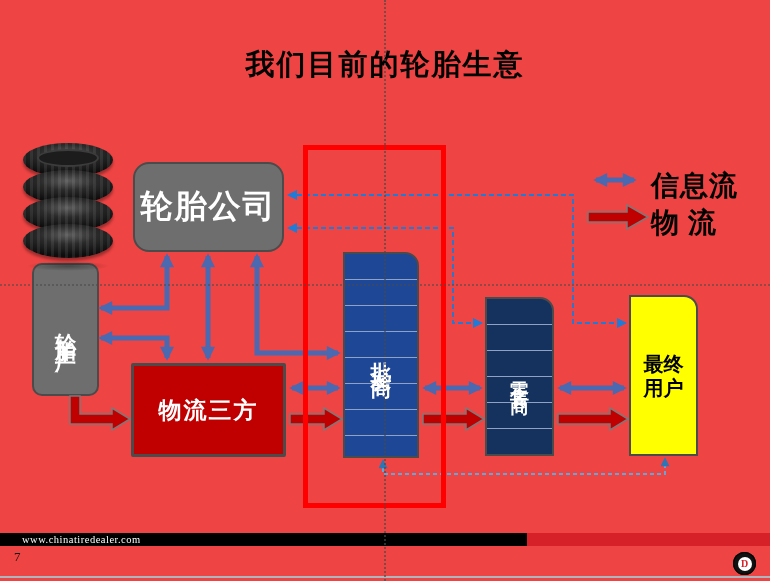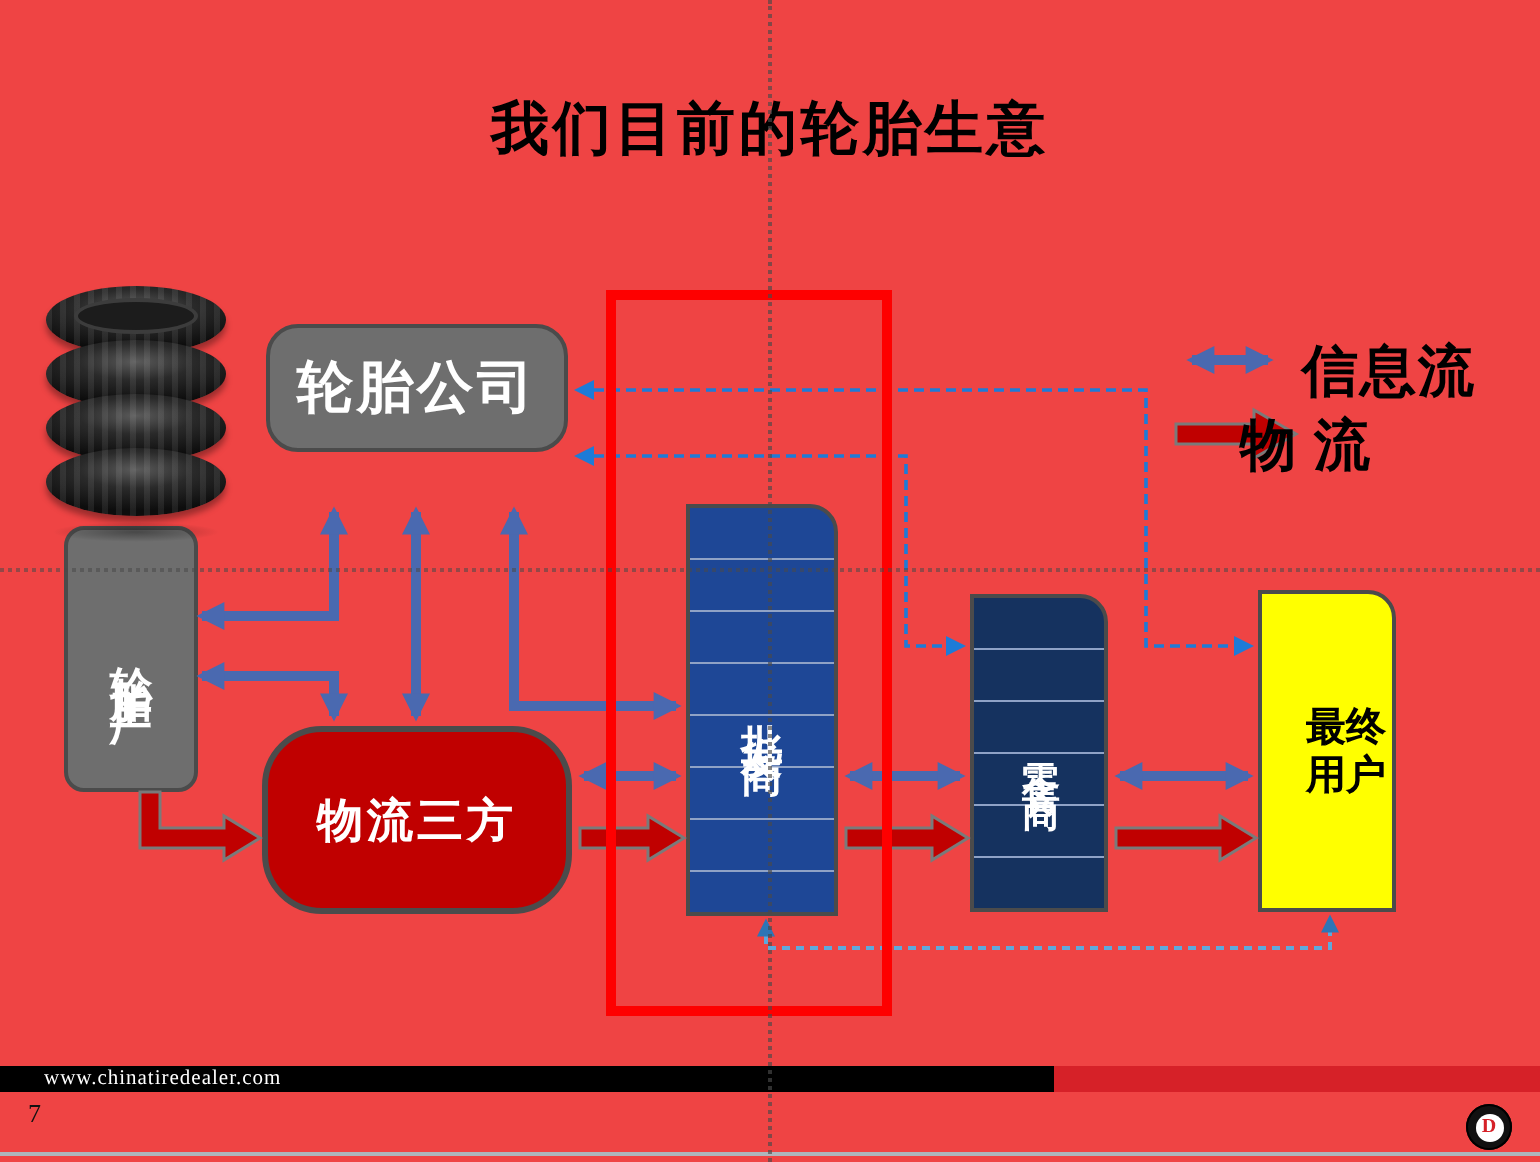--- a/index.html
+++ b/index.html
@@ -14,34 +14,34 @@
     font-size:29px;font-weight:800;color:#000;letter-spacing:2px;
   }
   
   .vguide{position:absolute;left:384px;top:0;height:581px;width:0;
     border-left:2px dotted #4a4a4a;opacity:.65;z-index:60;}
   .hguide{position:absolute;left:0;top:284px;width:770px;height:0;
     border-top:2px dotted #4a4a4a;opacity:.55;z-index:60;}
   
   .node{position:absolute;display:flex;align-items:center;justify-content:center;
     box-sizing:border-box;z-index:5;color:#fff;font-weight:800;}
-  .company{left:133px;top:162px;width:151px;height:64px;background:#6e6e6e;
-    border:2px solid #4b4b4b;border-radius:16px;font-size:28px;letter-spacing:2px;}
+  .company{left:133px;top:162px;width:151px;height:90px;background:#6e6e6e;
+    border:2px solid #4b4b4b;border-radius:16px;font-size:32px;letter-spacing:2px;}
   .factory{left:32px;top:263px;width:67px;height:133px;background:#6e6e6e;
     border:2px solid #4b4b4b;border-radius:10px;font-size:21px;}
   .logistics{left:131px;top:363px;width:155px;height:94px;background:#c00000;
-    border:3px solid #4b4b4b;border-radius:30px;font-size:23px;letter-spacing:2px;}
+    border:3px solid #4b4b4b;border-radius:2px;font-size:23px;letter-spacing:2px;}
   .wholesaler{left:343px;top:252px;width:76px;height:206px;background-color:#1e4796;
     background-image:repeating-linear-gradient(to bottom,transparent 0,transparent 25px,#8fa2c6 25px,#8fa2c6 26px);
     border:2px solid #4b4b4b;border-radius:0 14px 0 0;font-size:21px;}
   .retailer{left:485px;top:297px;width:69px;height:159px;background-color:#15325f;
     background-image:repeating-linear-gradient(to bottom,transparent 0,transparent 25px,#8fa2c6 25px,#8fa2c6 26px);
     border:2px solid #4b4b4b;border-radius:0 14px 0 0;font-size:19px;}
   .enduser{left:629px;top:295px;width:69px;height:161px;background:#ffff00;
-    border:2px solid #4b4b4b;border-radius:0 14px 0 0;color:#000;font-size:20px;justify-content:flex-end;}
+    border:2px solid #4b4b4b;border-radius:0 14px 0 0;color:#000;font-size:20px;}
   .vlabel{writing-mode:vertical-rl;text-orientation:upright;letter-spacing:7px;}
   .eulabel{width:46px;word-break:break-all;text-align:center;line-height:1.2;font-weight:800;}
   
   .highlight{position:absolute;left:303px;top:145px;width:143px;height:363px;
     border:5px solid #fe0000;box-sizing:border-box;z-index:40;}
   
   .tires{position:absolute;left:20px;top:143px;width:95px;height:122px;z-index:6;}
   .tire{position:relative;width:90px;height:34px;margin:0 auto -7px auto;
     border-radius:45px/17px;
     background:
@@ -50,21 +50,21 @@
     box-shadow:0 3px 3px rgba(0,0,0,.35);}
   .tire:first-child::before{content:"";position:absolute;left:14px;top:6px;right:14px;height:14px;
     border-radius:50%;background:#1c1c1c;border:2px solid #3c3c3c;}
   .tireshadow{position:absolute;left:6px;bottom:-6px;width:84px;height:10px;border-radius:50%;
     background:radial-gradient(ellipse,rgba(0,0,0,.35),rgba(0,0,0,0) 70%);}
   
   .connectors{position:absolute;left:0;top:0;z-index:10;pointer-events:none;}
   
   .legend-text{position:absolute;font-size:28px;font-weight:800;color:#000;z-index:12;letter-spacing:1px;}
   .lt1{left:651px;top:167px;}
-  .lt2{left:620px;top:204px;}
+  .lt2{left:651px;top:204px;}
   
   .bar-black{position:absolute;left:0;top:533px;width:527px;height:13px;background:#000;z-index:8;}
   .bar-red{position:absolute;left:527px;top:533px;width:243px;height:13px;background:#d62128;z-index:8;}
   .footer-url{position:absolute;left:22px;top:533px;height:13px;line-height:13px;
     color:#fff;font-size:10.5px;z-index:9;letter-spacing:.5px;}
   .page-num{position:absolute;left:14px;top:549px;font-size:13px;color:#111;z-index:9;}
   .bottom-line{position:absolute;left:0;top:576px;width:770px;height:2px;background:#aeb6bd;z-index:8;}
   .logo{position:absolute;left:733px;top:552px;width:23px;height:23px;border-radius:50%;
     background:#111;display:flex;align-items:center;justify-content:center;z-index:9;
     box-shadow:inset 0 0 0 1px #000;}

